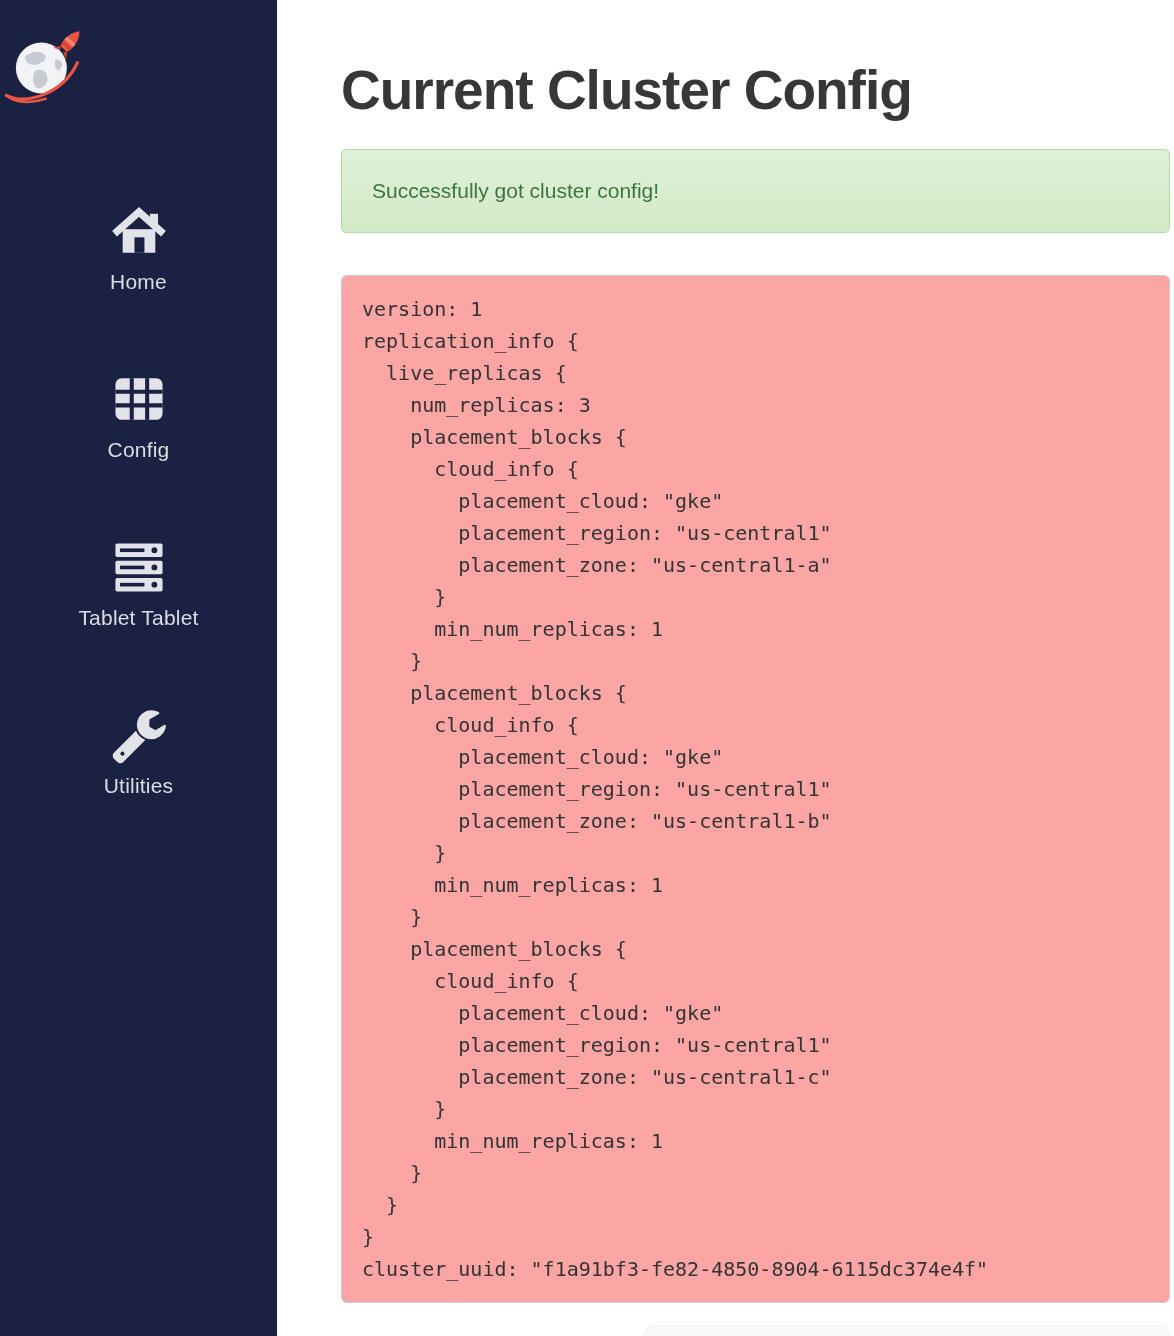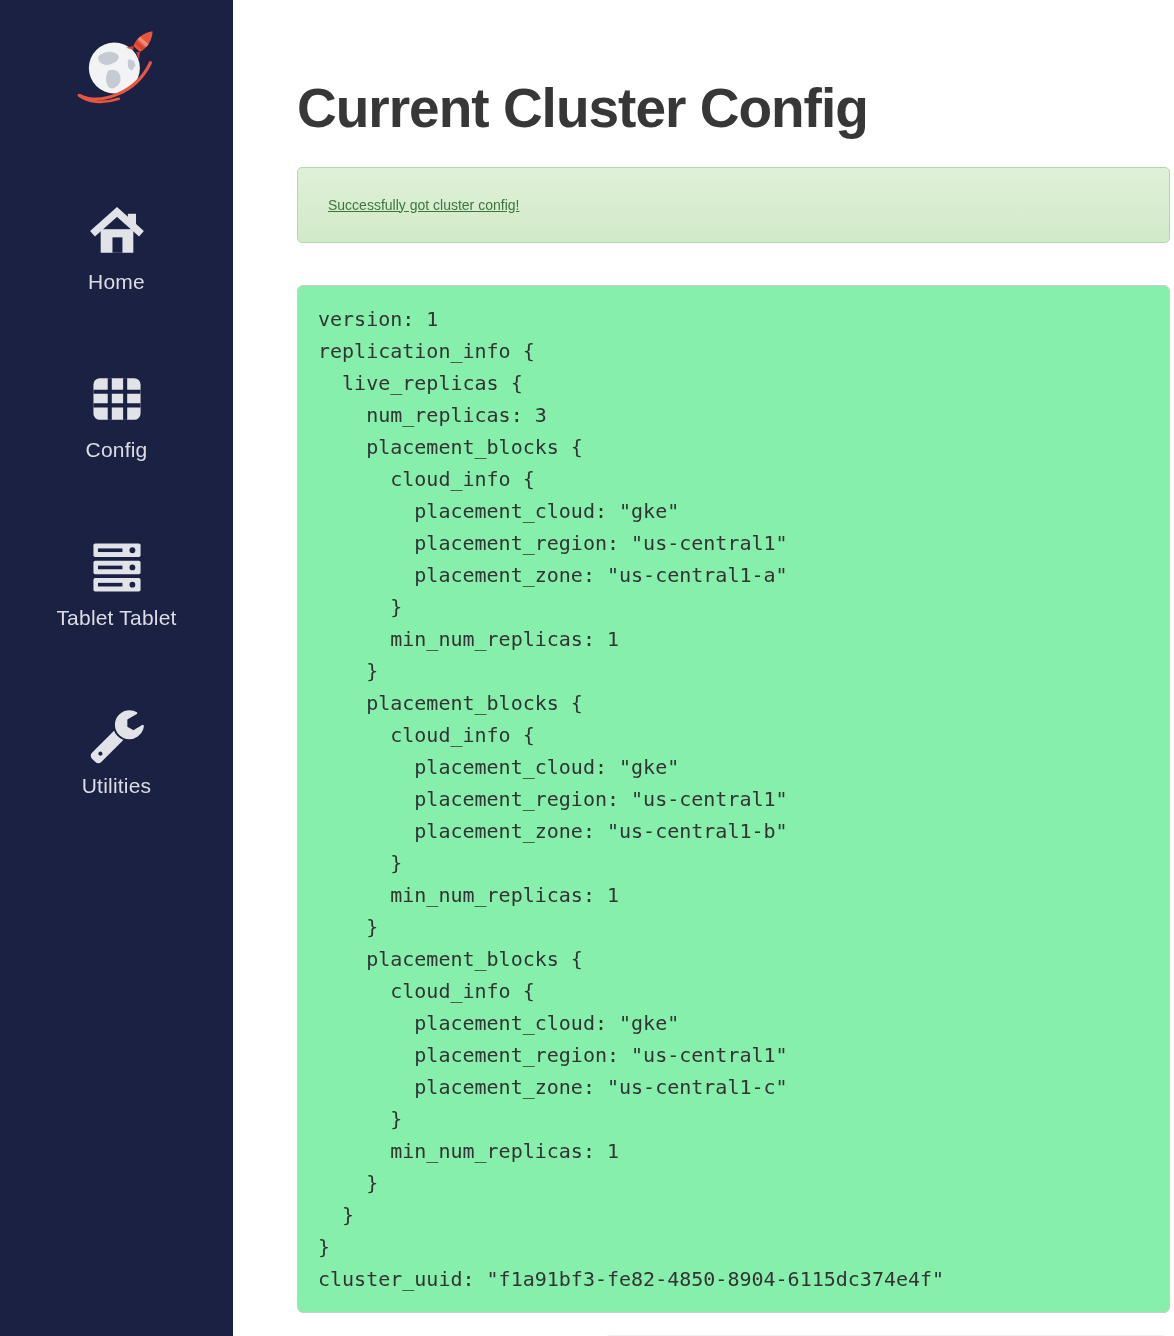--- a/index.html
+++ b/index.html
@@ -6,62 +6,61 @@
   html, body { margin: 0; padding: 0; }
   body {
     width: 1174px; height: 1336px; overflow: hidden;
     background: #ffffff;
     font-family: "Liberation Sans", "DejaVu Sans", sans-serif;
   }
   .app { display: flex; width: 1174px; height: 1336px; }
 
   
   .sidebar {
-    width: 233px; flex-shrink: 0; height: 1336px;
+    width: 277px; flex-shrink: 0; height: 1336px;
     background: #1b2143;
-    display: flex; flex-direction: column; align-items: center;
+    display: flex; flex-direction: column; align-items: flex-start;
   }
   .logo { margin-top: 24px; width: 88px; height: 88px; cursor: pointer; }
   .logo svg { width: 88px; height: 88px; display: block; }
   .nav { margin-top: 90px; display: flex; flex-direction: column; align-items: center; width: 100%; }
   .nav-item {
     display: flex; flex-direction: column; align-items: center;
     margin-bottom: 76px; cursor: pointer; width: 100%;
     text-decoration: none;
   }
   .nav-item .icon { height: 58px; display: flex; align-items: center; justify-content: center; }
   .nav-item .icon svg { width: 58px; height: 58px; display: block; }
   .nav-item .label {
     color: #dcdde3; font-size: 21px; margin-top: 10px; letter-spacing: 0.2px;
     white-space: nowrap;
   }
 
   
-  .main { flex: 1; padding: 52px 4px 0 64px; min-width: 0; }
+  .main { flex: 1; padding: 34px 4px 0 64px; min-width: 0; }
   h1.page-title {
     font-size: 55px; font-weight: bold; color: #373737;
     margin: 26px 0 0 0; letter-spacing: -1px; line-height: 1.1;
   }
   .alert-success {
     margin-top: 28px;
     padding: 29px 30px;
-    font-size: 14px;
+    font-size: 21px;
     color: #3c763d;
     background: linear-gradient(180deg, #dff0d8 0%, #d2eac7 100%);
     border: 1px solid #b2dba1;
     border-radius: 5px;
-    text-decoration: underline;
   }
   pre.config-block {
     margin: 42px 0 0 0;
     padding: 17px 20px;
     font-family: "DejaVu Sans Mono", "Liberation Mono", monospace;
     font-size: 20px; line-height: 32px;
     color: #333333;
-    background: #86efac;
+    background: #fca5a5;
     border: 1px solid #cccccc;
     border-radius: 6px;
     white-space: pre; overflow: hidden;
   }
   .peek-panel {
     margin-top: 22px; margin-left: 303px; height: 12px;
     background: #fafafa;
     border: 1px solid #f0f0f0; border-bottom: none;
     border-radius: 10px 10px 0 0;
   }

